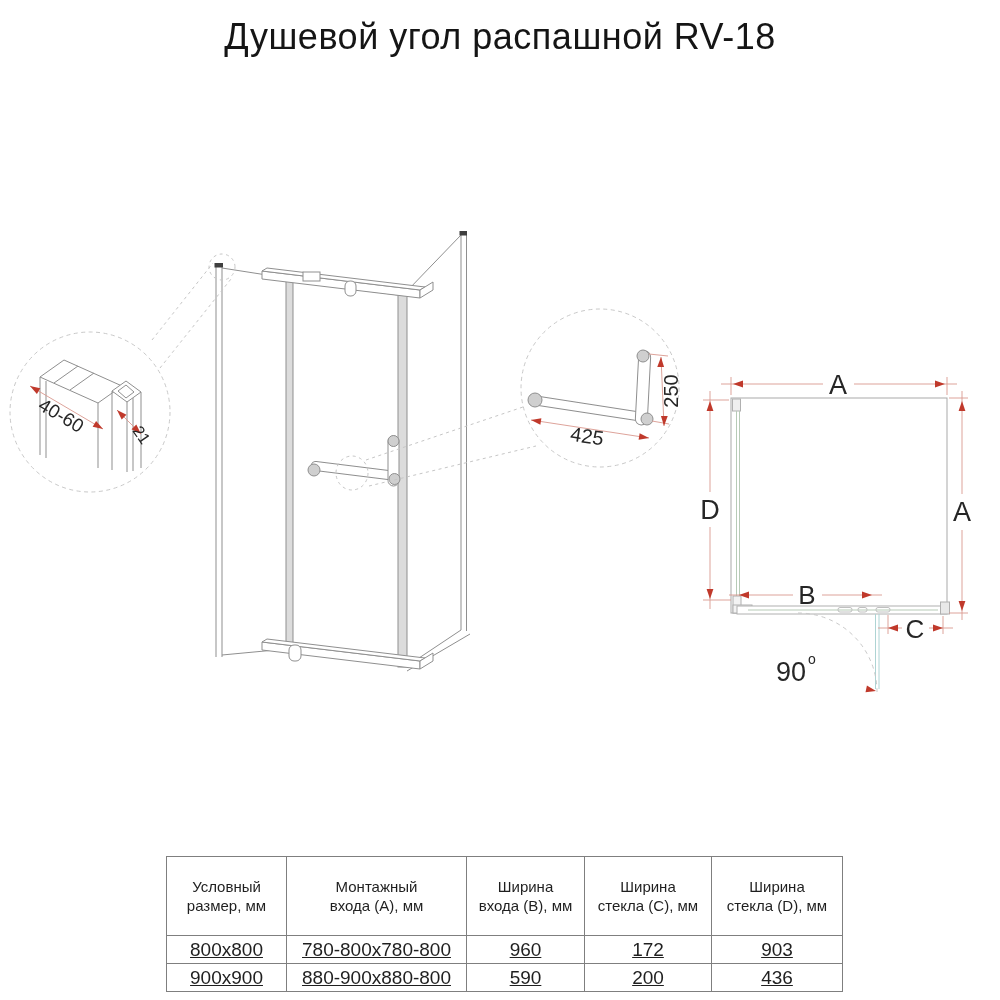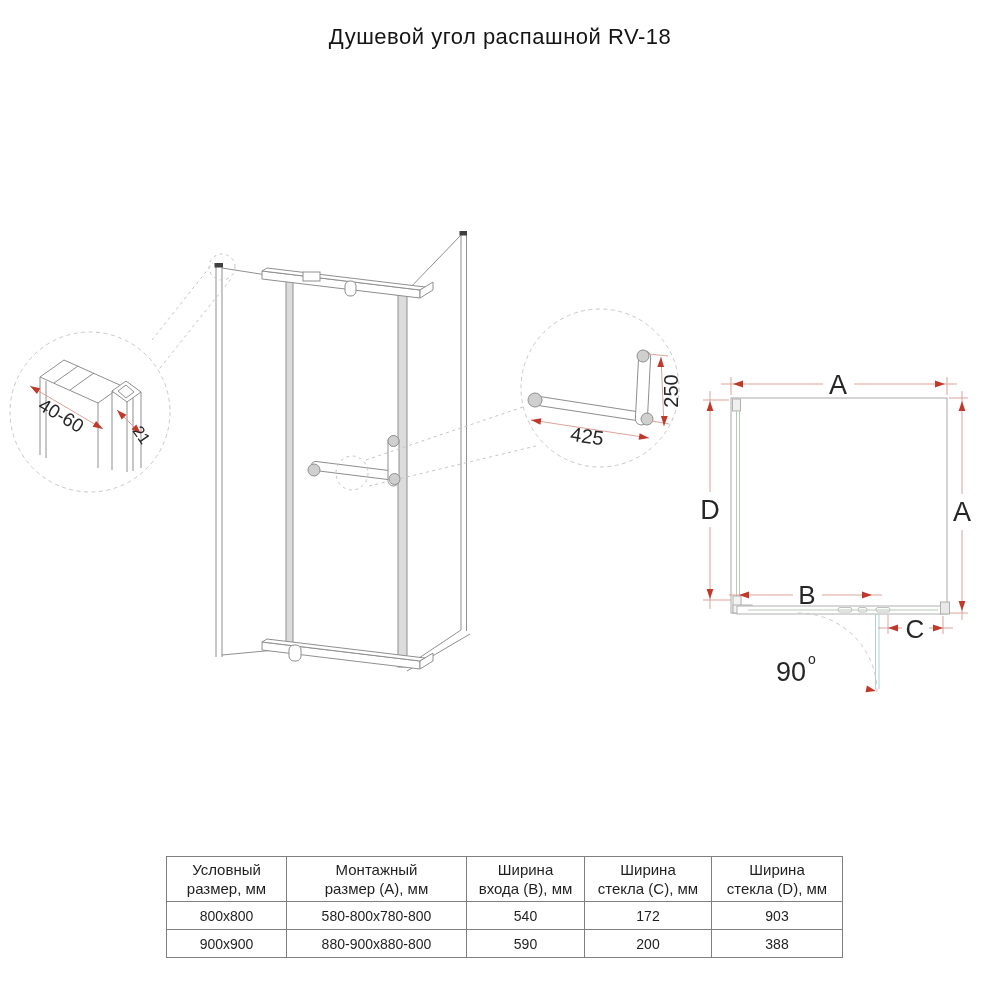--- a/index.html
+++ b/index.html
@@ -3,41 +3,41 @@
 <meta charset="utf-8">
 <style>
   html,body{margin:0;padding:0;}
   body{
     width:1000px;height:1000px;background:#ffffff;position:relative;
     font-family:"Liberation Sans","DejaVu Sans",sans-serif;color:#1c1c1c;
     overflow:hidden;
   }
   .page-title{
     position:absolute;top:16px;left:0;width:1000px;text-align:center;
-    font-size:22px;line-height:41px;color:#151515;letter-spacing:.5px;
+    font-size:36px;line-height:41px;color:#151515;letter-spacing:.5px;
   }
   svg.diagram{position:absolute;left:0;top:0;}
   svg text{fill:#262626;font-family:"Liberation Sans","DejaVu Sans",sans-serif;}
   .dim-letter{font-size:27px;}
   .dim-num{font-size:19px;}
   .angle-main{font-size:27px;}
   .angle-sup{font-size:14px;}
 
   table.size-table{
     position:absolute;left:166px;top:856px;width:676px;
     border-collapse:collapse;table-layout:fixed;background:#fff;
   }
   table.size-table th,table.size-table td{
     border:1px solid #7f7f7f;text-align:center;vertical-align:middle;color:#1f1f1f;
   }
   table.size-table th{
-    font-weight:normal;font-size:15px;line-height:19px;padding:3px 2px;
+    font-weight:normal;font-size:15px;line-height:19px;padding:20px 2px;
     white-space:pre-line;height:38px;
   }
-  table.size-table td{font-size:14px;height:27px;padding:0 2px;}
+  table.size-table td{font-size:19px;height:27px;padding:0 2px;text-decoration:underline;}
 </style>
 </head>
 <body>
 
 <div class="page-title">
   <div>Душевой угол распашной RV-18</div>
 </div>
 
 <svg class="diagram" width="1000" height="1000" viewBox="0 0 1000 1000">
   <defs>
@@ -250,38 +250,38 @@
       <col style="width:180px">
       <col style="width:118px">
     <col style="width:127px">
       <col style="width:131px">
   </colgroup>
   <thead>
     <tr>
       <th>Условный
 размер, мм</th>
       <th>Монтажный
-размер (А), мм</th>
+входа (А), мм</th>
       <th>Ширина
 входа (B), мм</th>
       <th>Ширина
 стекла (C), мм</th>
       <th>Ширина
 стекла (D), мм</th>
     </tr>
   </thead>
   <tbody>
     <tr>
       <td>800x800</td>
-      <td>580-800x780-800</td>
-      <td>540</td>
+      <td>780-800x780-800</td>
+      <td>960</td>
       <td>172</td>
       <td>903</td>
     </tr>
     <tr>
       <td>900x900</td>
       <td>880-900x880-800</td>
       <td>590</td>
       <td>200</td>
-      <td>388</td>
+      <td>436</td>
     </tr>
   </tbody>
 </table>
 
 </body></html>

